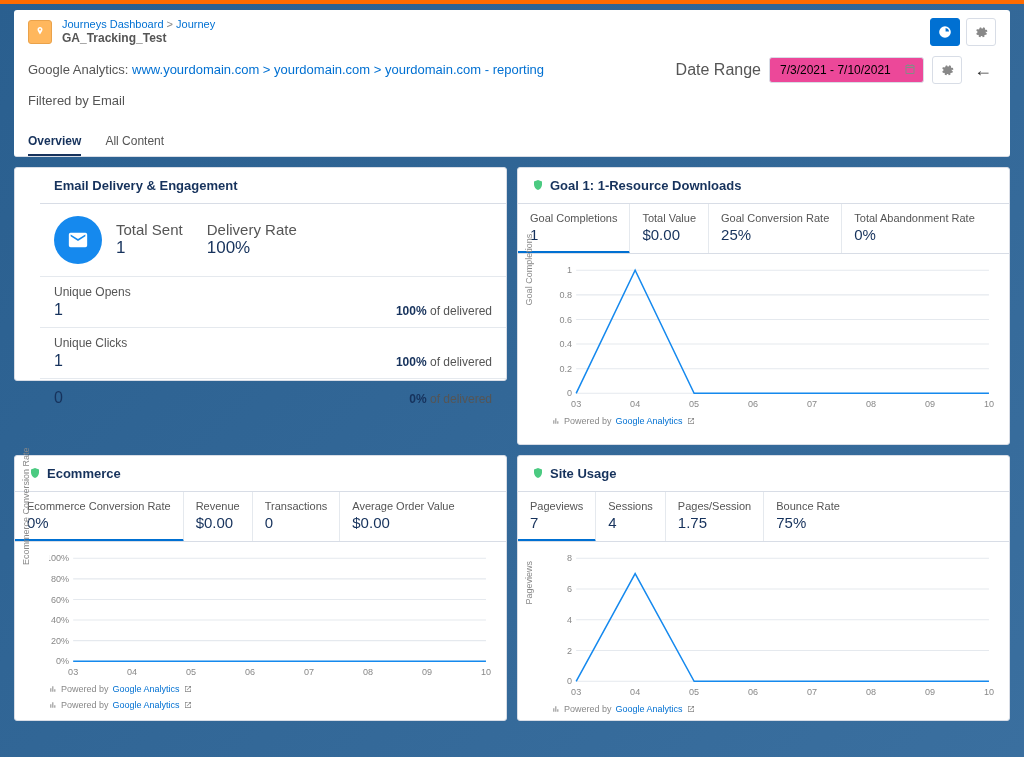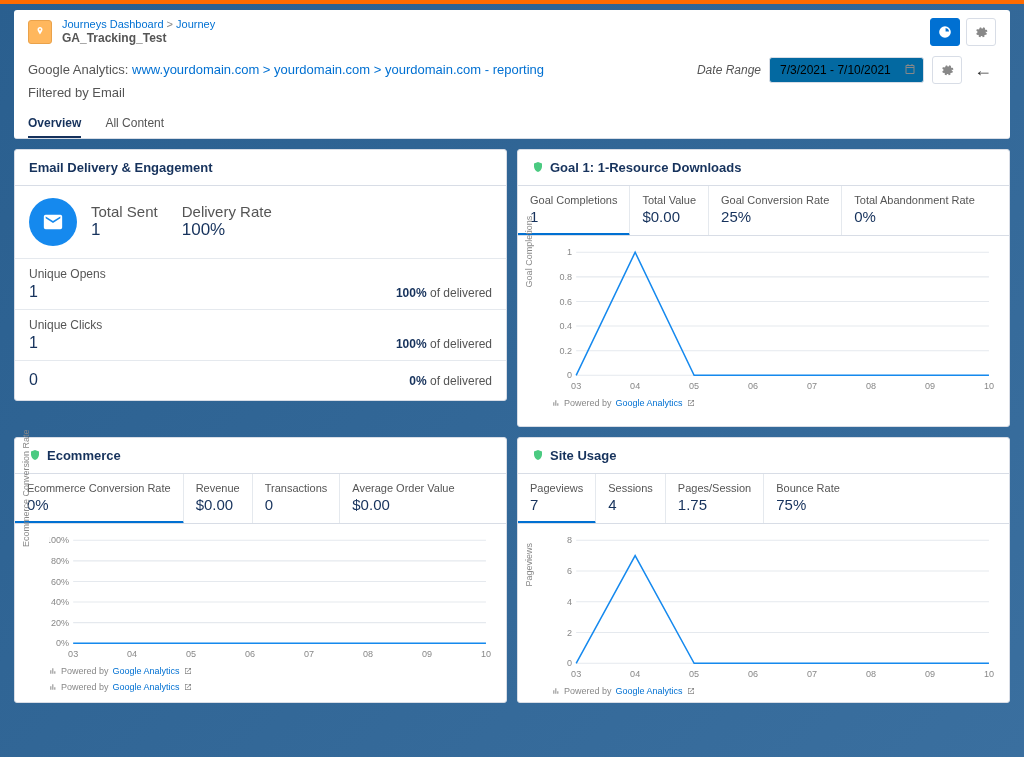--- a/index.html
+++ b/index.html
@@ -18,29 +18,29 @@
   .header-right { position: absolute; right: 14px; top: 8px; display: flex; gap: 6px; }
   .icon-btn { width: 30px; height: 28px; border: 1px solid #d8dde6; border-radius: 3px; background: #fff; display: flex; align-items: center; justify-content: center; cursor: pointer; }
   .icon-btn.blue { background: #0070d2; border-color: #0070d2; }
   .icon-btn svg { width: 14px; height: 14px; fill: #888; }
   .icon-btn.blue svg { fill: #fff; }
   
   .title-row { display: flex; align-items: flex-start; justify-content: space-between; margin-top: 10px; }
   .page-title { font-size: 22px; font-weight: 400; color: #16325c; }
   .subtitle-row { font-size: 13px; color: #555; margin-top: 6px; }
   .subtitle-row a { color: #0070d2; text-decoration: none; }
-  .filtered { font-size: 13px; color: #555; margin-top: 8px; }
+  .filtered { font-size: 13px; color: #555; margin-top: 16px; }
   .daterange-row { display: flex; align-items: center; gap: 8px; }
-  .dr-label { font-size: 12px; color: #555; font-style: italic; }
-  .dr-input { border: 1px solid #d8dde6; border-radius: 3px; padding: 5px 30px 5px 10px; font-size: 12px; min-width: 155px; position: relative; background: #0369a1; }
+  .dr-label { font-size: 16px; color: #555; }
+  .dr-input { border: 1px solid #d8dde6; border-radius: 3px; padding: 5px 30px 5px 10px; font-size: 12px; min-width: 155px; position: relative; background: #ec4899; }
   .dr-wrap { position: relative; }
   .dr-cal { position: absolute; right: 8px; top: 6px; width: 12px; height: 12px; }
   .back-arrow { font-size: 18px; color: #333; cursor: pointer; padding: 4px; }
   
-  .tabs { display: flex; gap: 24px; margin-top: 10px; }
+  .tabs { display: flex; gap: 24px; margin-top: 20px; }
   .tab { font-size: 12px; color: #555; padding: 6px 0; cursor: pointer; border-bottom: 2px solid transparent; }
   .tab.active { color: #16325c; font-weight: bold; border-bottom-color: #16325c; }
   
   .content { display: grid; grid-template-columns: 1fr 1fr; gap: 10px; padding-top: 10px; }
   .panel { background: #fff; border: 1px solid #d8dde6; border-radius: 3px; }
   .panel-header { padding: 10px 14px; font-size: 13px; font-weight: bold; color: #16325c; border-bottom: 1px solid #d8dde6; display: flex; align-items: center; gap: 6px; }
   .shield { width: 12px; height: 12px; }
   .shield path { fill: #4bca81; }
   
   .email-top { display: flex; align-items: center; gap: 14px; padding: 12px 14px; border-bottom: 1px solid #e5e9ee; }
@@ -138,21 +138,21 @@
     </div>
 
     <div class="tabs">
       <div class="tab active">Overview</div>
       <div class="tab">All Content</div>
     </div>
   </div>
 
   <div class="content">
 
-    <div class="panel" style="height:252px;">
+    <div class="panel" style="height:214px;padding-left:25px;">
       <div class="panel-header">Email Delivery &amp; Engagement</div>
       <div class="email-top">
         <div class="mail-circle">
           <svg viewBox="0 0 24 24">
               <path d="M20 4H4a2 2 0 00-2 2v12a2 2 0 002 2h16a2 2 0 002-2V6a2 2 0 00-2-2zm0 4l-8 5-8-5V6l8 5 8-5v2z"></path>
             </svg>
         </div>
         <div>
           <div class="metric-lbl">Total Sent</div>
           <div class="metric-val">1</div>

